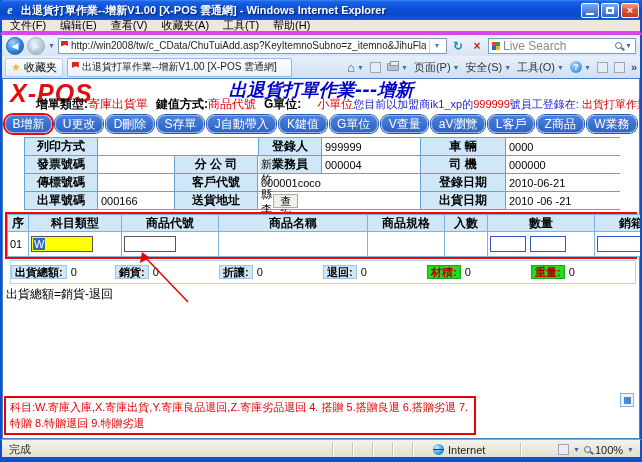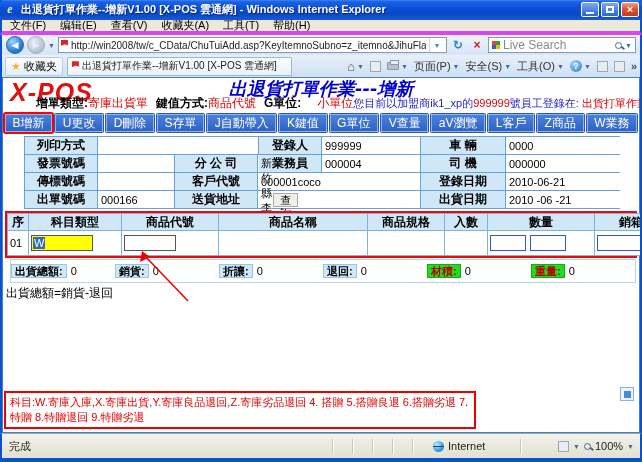--- a/index.html
+++ b/index.html
@@ -88,21 +88,21 @@
     color:#e01010; letter-spacing:1px; }
   .ptitle { position:absolute; left:0; right:0; top:0; text-align:center;
     font: italic bold 18px "DejaVu Serif", serif; color:#0000cc; }
   .pmeta { position:absolute; left:34px; right:4px; bottom:1px; display:flex; align-items:center; white-space:nowrap; }
   .pmeta b { font-weight:bold; color:#000; }
   .red { color:#e00000; }
   .blue { color:#2222cc; }
   .logininfo { margin-left:auto; font-size:11px; }
 
   .ptoolbar { flex:none; display:flex; gap:3px; padding:1px 3px; height:21px; }
-  .tbtn { flex:1 1 auto; height:18px; border:1px solid #8fb4ea; border-radius:1px; color:#fff;
+  .tbtn { flex:1 1 auto; height:18px; border:1px solid #8fb4ea; border-radius:8px; color:#fff;
     font-size:12px; background: linear-gradient(#4a80dd,#2f63c4); box-shadow:0 0 0 1px #2a58b0;
     display:flex; align-items:center; justify-content:center; white-space:nowrap; padding:0 4px; cursor:pointer; }
   .tbtn.active { box-shadow:0 0 0 2px #ff0000; }
 
   .formtab { flex:none; margin:2px 20px 0 22px; display:grid;
     grid-template-columns: 72px 76px 82px minmax(0,1fr) 62px 98px 84px 126px;
     gap:1px; background:#6aa0d8; border:1px solid #6aa0d8; }
   .fl { background:#cfe7f7; font-weight:bold; font-size:12px; display:flex; align-items:center;
     justify-content:center; height:17px; white-space:nowrap; }
   .fv { background:#fff; font-size:11px; display:flex; align-items:center; padding:0 3px; height:17px; }
@@ -138,22 +138,22 @@
   .spacer { flex:1; }
 
   .footernote { flex:none; margin:0 0 4px 2px; width:472px; border:2px solid #ee0000; color:#e00000;
     font-size:11px; line-height:1.4; padding:2px 4px; }
 
   .cornerico { position:absolute; right:6px; bottom:32px; width:14px; height:14px; background:#eef4fb;
     border:1px solid #8ab0dd; display:flex; align-items:center; justify-content:center; }
   .cornerico i { width:7px; height:7px; background:#4a8ad4; display:block; }
 
   
-  .statusbar { height:25px; background: linear-gradient(180deg,#f4f3ec,#e3e0cf); display:flex;
-    align-items:center; font-size:11px; color:#222; border-top:1px solid #9aa; padding:0 2px; }
+  .statusbar { height:18px; background: linear-gradient(180deg,#f4f3ec,#e3e0cf); display:flex;
+    align-items:flex-end; font-size:11px; color:#222; border-top:1px solid #9aa; padding:0 2px; }
   .st-left { flex:1; padding-left:5px; }
   .seg { width:20px; height:15px; border-left:1px solid #c9c6b4; box-shadow:inset 1px 0 0 #fff; }
   .zone { width:108px; display:flex; align-items:center; gap:4px; padding-left:20px;
     border-left:1px solid #c9c6b4; box-shadow:inset 1px 0 0 #fff; height:15px; }
   .globe { width:11px; height:11px; border-radius:50%;
     background: radial-gradient(circle at 35% 35%, #cfeaff, #3fa0e0 55%, #1668b0); position:relative; }
   .globe::before { content:""; position:absolute; left:0; right:0; top:5px; height:1px; background:#0d4a80; }
   .zoomzone { width:118px; display:flex; align-items:center; gap:4px; justify-content:flex-end;
     padding-right:4px; border-left:1px solid #c9c6b4; box-shadow:inset 1px 0 0 #fff; height:15px; }
   .bottomstrip { height:4px; background:#0a52cd; }

